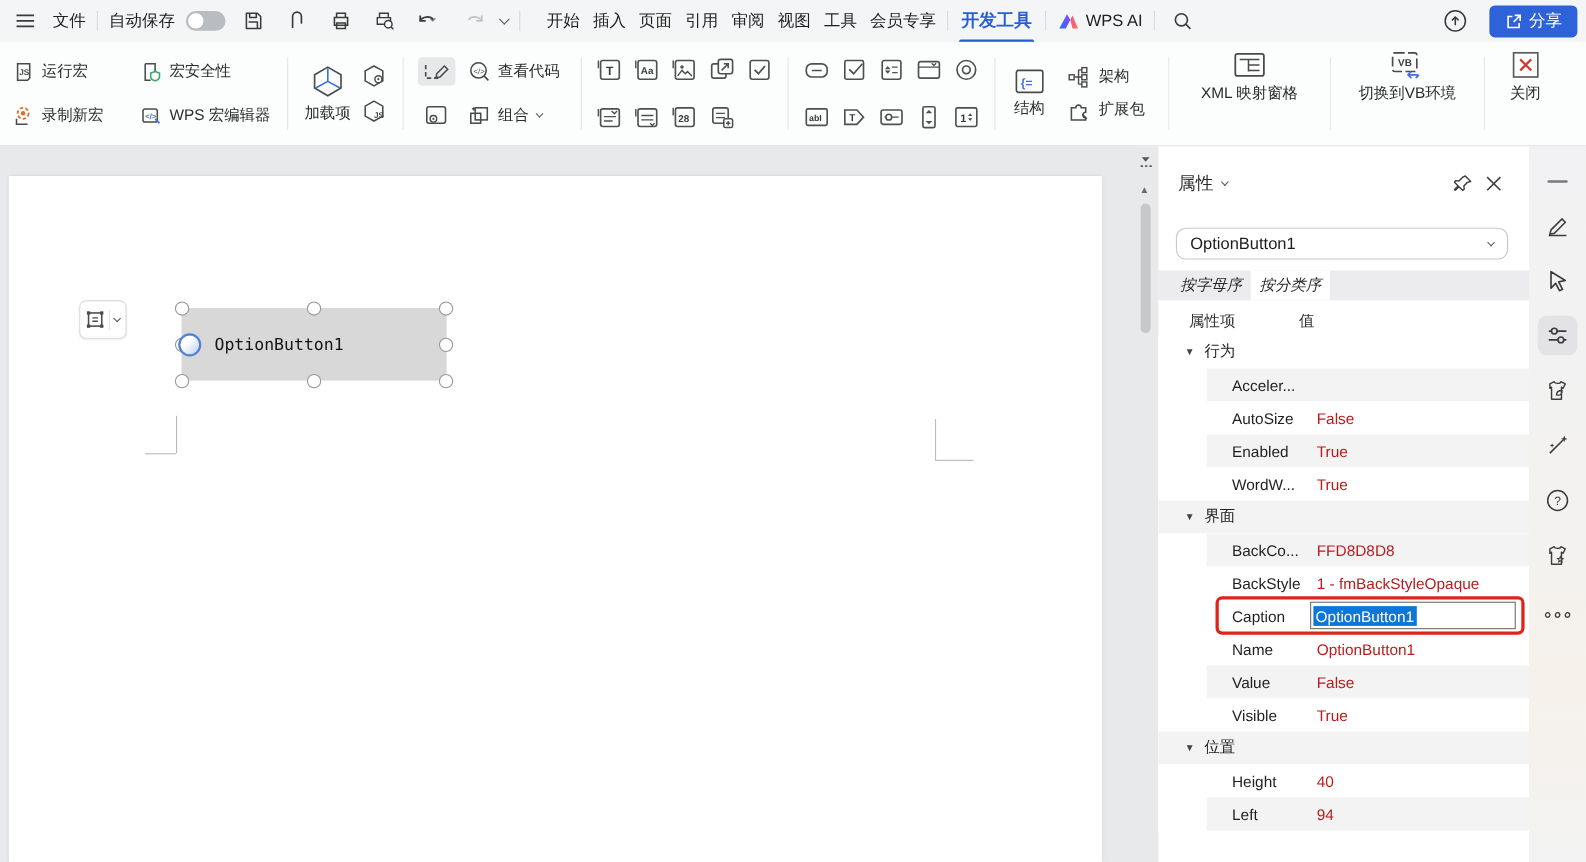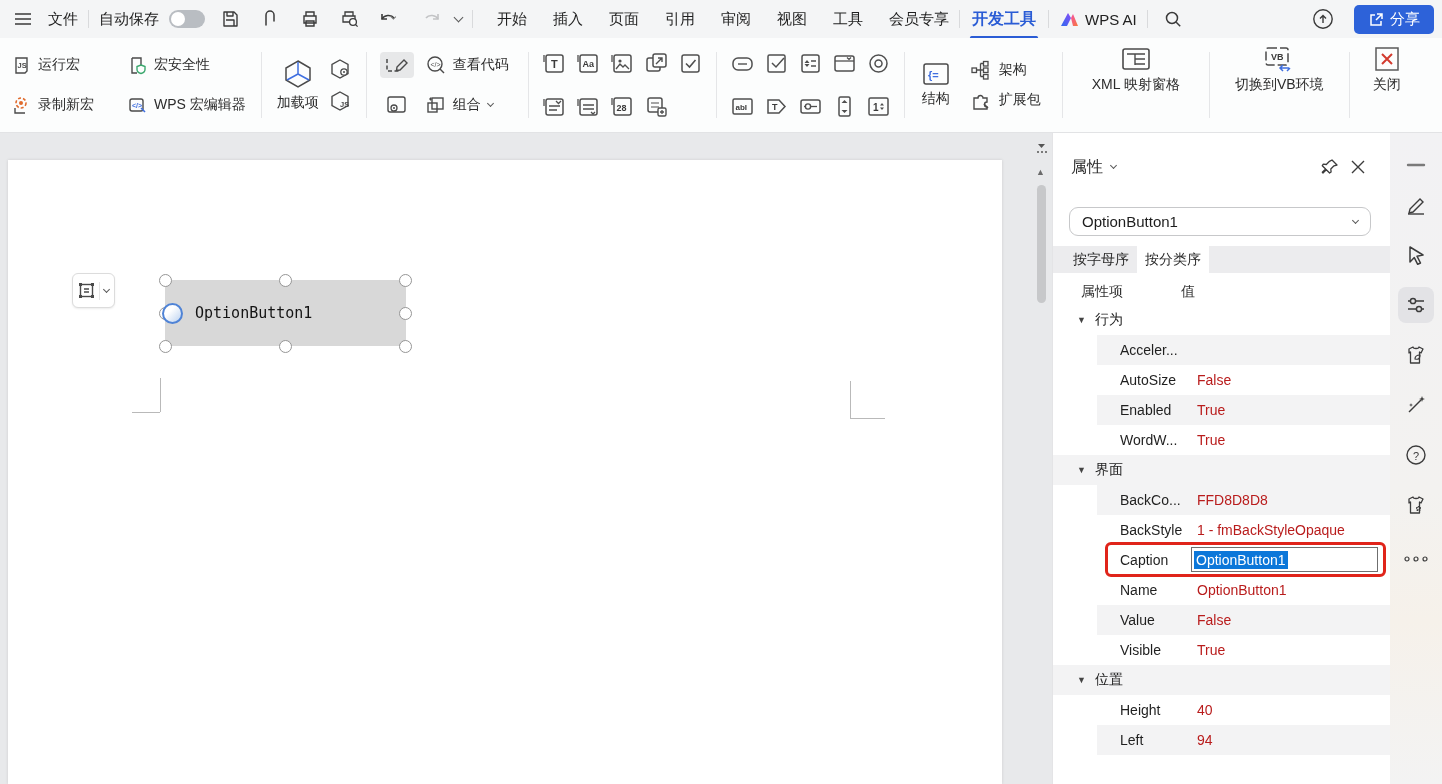--- a/index.html
+++ b/index.html
@@ -11,21 +11,21 @@
     background:#f4f5f6; display:flex; align-items:center; padding:0 8px; gap:10px; }
   .tb-item{ display:flex; align-items:center; gap:6px; font-size:15px; color:#212121;text-align:center; }
   .vdiv{ width:1px; height:18px; background:#d9dadc; }
   .toggle{ width:36px; height:18px; border-radius:9px; background:#b9bdc2; position:relative; }
   .toggle .knob{ position:absolute; left:2px; top:2px; width:14px; height:14px; border-radius:50%; background:#fff; }
   .qicon{ width:30px; height:26px; display:flex; align-items:center; justify-content:center; border-radius:4px; }
   .qicon svg{ display:block; }
   .chev{ width:7px; height:7px; border-right:1.6px solid #5a5a5a; border-bottom:1.6px solid #5a5a5a;
     transform:rotate(45deg); display:inline-block; margin-top:-3px; }
   .chev.sm{ width:5px; height:5px; }
-  .tabs{ display:flex; gap:26px; margin-left:14px; }
+  .tabs{ display:flex; gap:12px; margin-left:14px; }
   .ttab{ font-size:15px; color:#1f1f1f; cursor:default; }
   .ttab-active{ font-size:16px; font-weight:bold; color:var(--accent); position:relative; padding:0 2px; }
   .ttab-active::after{ content:""; position:absolute; left:0; right:0; bottom:-9px; height:3px;
     border-radius:2px; background:var(--accent); }
   .share-btn{ margin-left:6px; height:29px; padding:0 14px; background:var(--share); border-radius:5px;
     color:#fff; font-size:15px; display:flex; align-items:center; gap:6px; }
   .spacer{ flex:1; }
 
   
   .ribbon{ position:absolute; left:0; top:38px; width:1442px; height:95px; background:#fcfdfd;
@@ -72,21 +72,21 @@
     border-left:1px solid #e4e4e6; }
   .panel-hd{ position:absolute; left:0; top:19px; width:100%; height:30px; display:flex; align-items:center; padding:0 18px; }
   .panel-title{ font-size:16px; color:#2b2b2b; display:flex; align-items:center; gap:8px; }
   .panel-hd .hsp{ flex:1; }
   .panel-hd .hic{ width:28px; height:28px; display:flex; align-items:center; justify-content:center; }
   .ctl-select{ position:absolute; left:16px; top:74px; width:302px; height:29px; border:1px solid #c7c8ca;
     border-radius:9px; background:#fff; display:flex; align-items:center; padding:0 12px; font-size:15px; color:#1d1d1d; }
   .ctl-select .hsp{ flex:1; }
   .ptabs{ position:absolute; left:0; top:113px; width:100%; height:27px; background:#ececee;
     display:flex; align-items:stretch; padding-left:12px; }
-  .ptab{ font-size:14px; color:#2a2a2a; display:flex; align-items:center; padding:0 8px; }
+  .ptab{ font-size:14px; color:#2a2a2a; display:flex; align-items:center; padding:0 8px;font-style:italic; }
   .ptab.active{ background:#fff; }
   .pcols{ position:absolute; left:0; top:145px; width:100%; height:27px; display:flex; align-items:center;
     font-size:14px; color:#333; }
   .pcols .c1{ padding-left:28px; width:128px; }
   .ptable{ position:absolute; left:0; top:172px; width:100%; bottom:0; overflow:hidden; }
   .prow{ position:relative; height:30px; display:flex; align-items:stretch; background:#fff; font-size:14px; }
   .prow.sec{ align-items:center; padding-left:24px; gap:9px; color:#222; }
   .prow.sec .tri{ font-size:9px; color:#444; }
   .bg-gray{ background:#f3f3f4; }
   .rowinner{ margin-left:44px; flex:1; display:flex; align-items:center; position:relative; }

